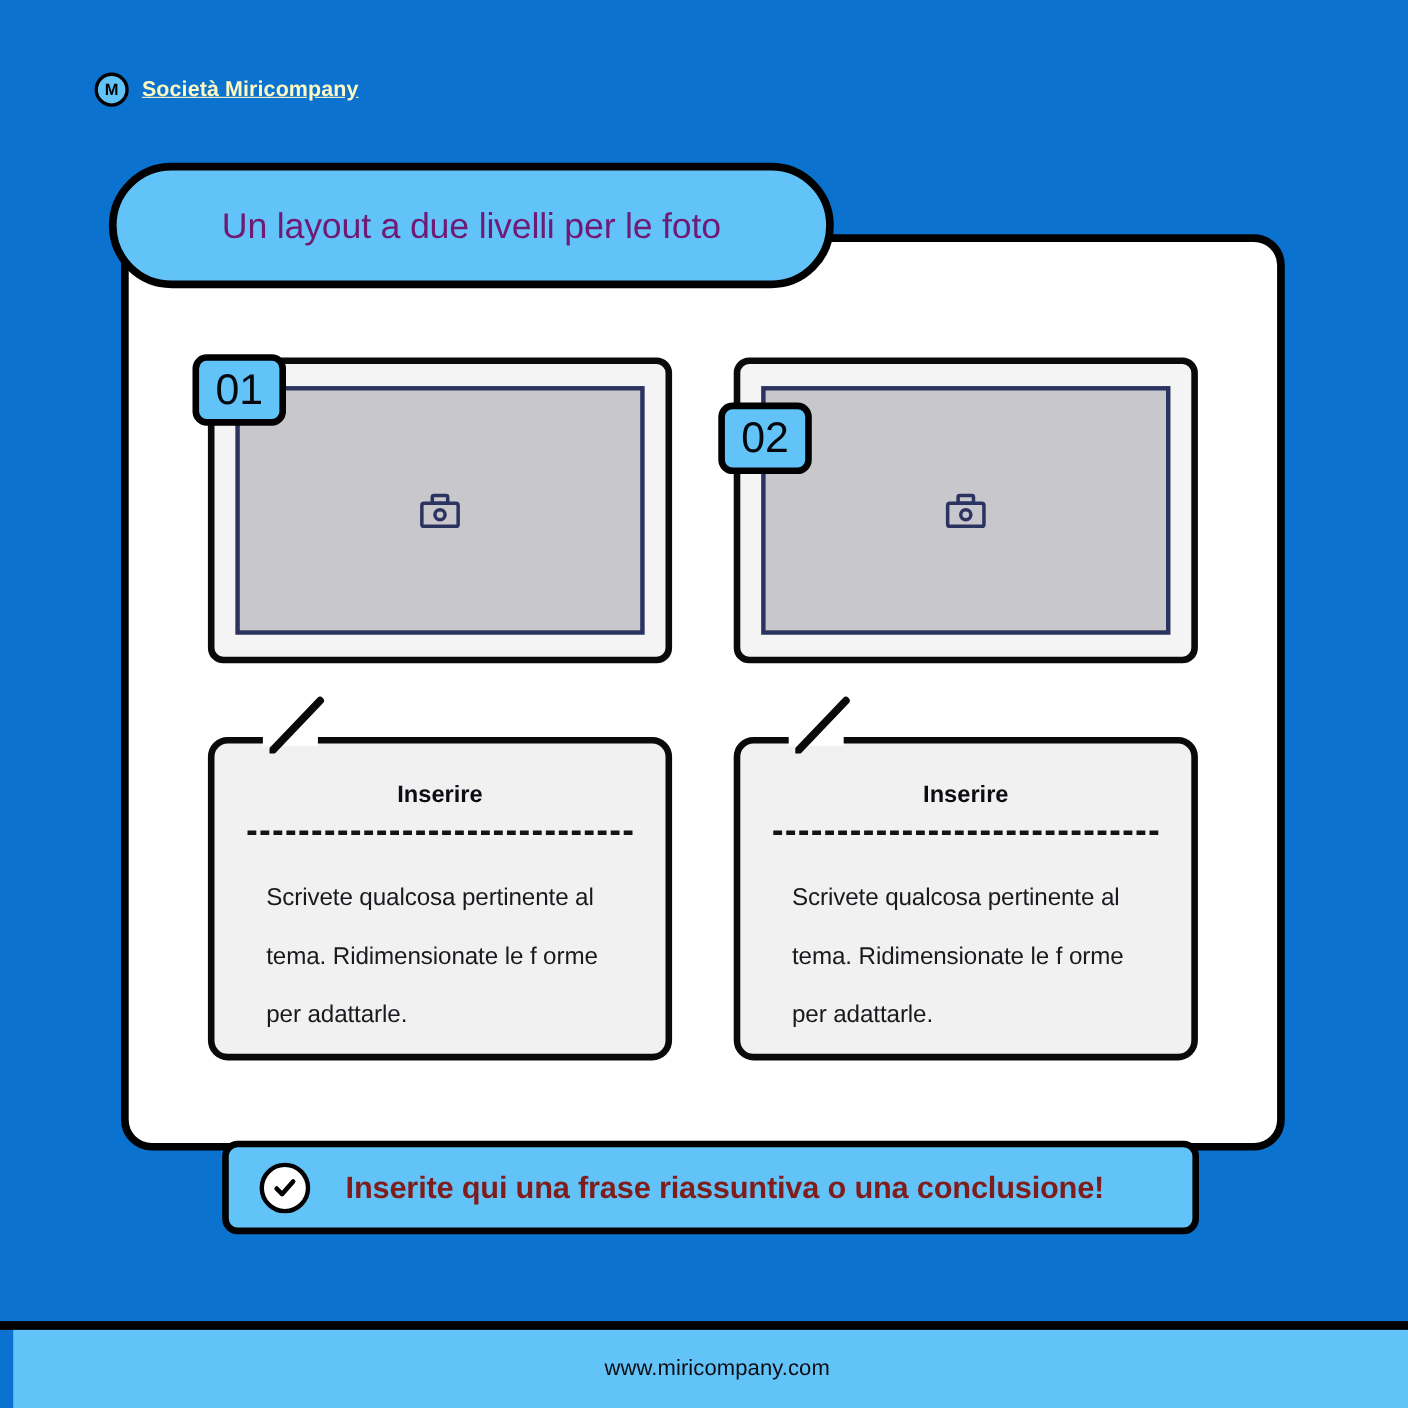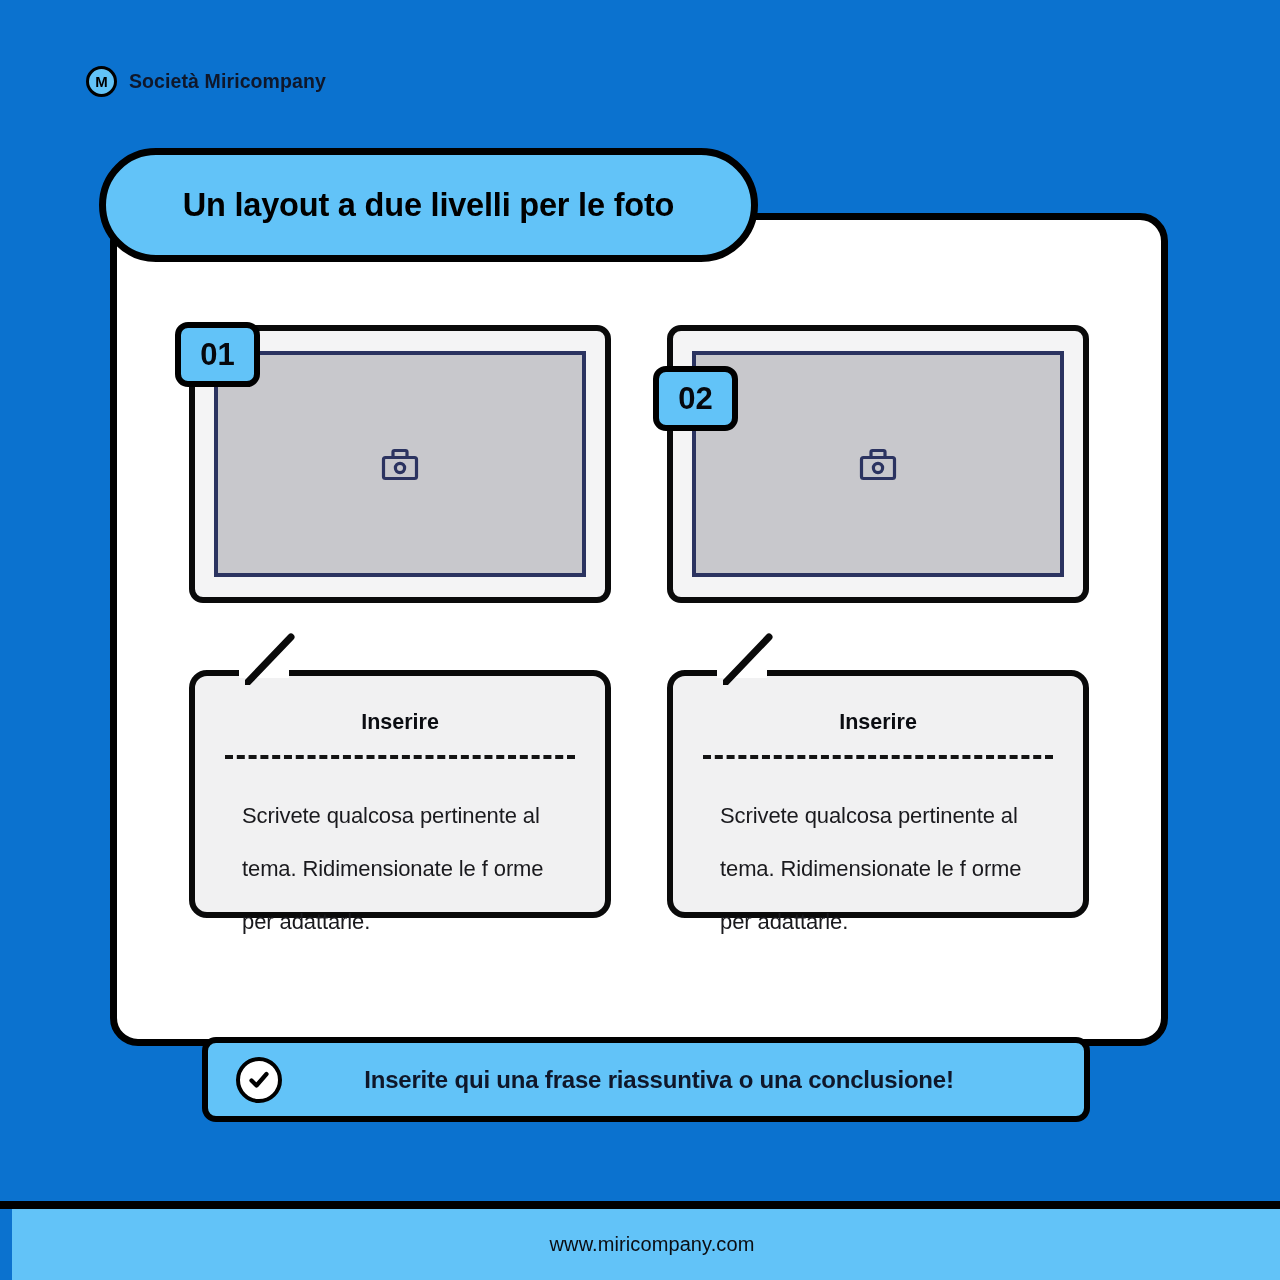--- a/index.html
+++ b/index.html
@@ -38,23 +38,24 @@
     align-items: center;
     justify-content: center;
     font-size: 15px;
     font-weight: bold;
     color: #000;
     line-height: 1;
   }
   .brand-name {
     font-size: 19.5px;
     font-weight: bold;
-    color: #0f172a;
+    color: #fef9c3;
     letter-spacing: .1px;
     white-space: nowrap;
+    text-decoration: underline;
   }
 
   
   .panel {
     position: absolute;
     left: 110px;
     top: 213px;
     width: 1058px;
     height: 833px;
     background: #ffffff;
@@ -72,22 +73,22 @@
     background: #62c3f8;
     border: 7px solid #000;
     border-radius: 58px;
     display: flex;
     align-items: center;
     justify-content: center;
     padding: 0 34px;
   }
   .title-text {
     font-size: 32.5px;
-    font-weight: bold;
-    color: #000000;
+    font-weight: normal;
+    color: #701a75;
     letter-spacing: -.2px;
     white-space: nowrap;
   }
 
   
   .photo-card {
     position: absolute;
     top: 325px;
     width: 422px;
     height: 278px;
@@ -121,32 +122,32 @@
     border: 6.5px solid #000;
     border-radius: 13px;
     display: flex;
     align-items: center;
     justify-content: center;
     z-index: 5;
   }
   .num-badge.b1 { left: 175px; }
   .num-badge.b2 { left: 653px; margin-top: 44px; }
   .num-text {
-    font-size: 31px;
-    font-weight: bold;
+    font-size: 39px;
+    font-weight: normal;
     color: #06080d;
     line-height: 1;
   }
 
   
   .text-card {
     position: absolute;
     top: 670px;
     width: 422px;
-    height: 248px;
+    height: 294px;
     background: #f1f1f2;
     border: 6.5px solid #0a0a0a;
     border-radius: 18px;
   }
   .text-card.t1 { left: 189px; }
   .text-card.t2 { left: 667px; }
 
   
   .notch-mask {
     position: absolute;
@@ -208,23 +209,23 @@
     border-radius: 50%;
     background: #ffffff;
     border: 4.5px solid #000;
     display: flex;
     align-items: center;
     justify-content: center;
   }
   .conclusion-text {
     flex: 1;
     text-align: center;
-    font-size: 24px;
+    font-size: 28px;
     font-weight: bold;
-    color: #0f172a;
+    color: #7f1d1d;
     letter-spacing: -.2px;
     padding-right: 48px;
   }
 
   
   .footer-rule {
     position: absolute;
     left: 0;
     top: 1201px;
     width: 1280px;

